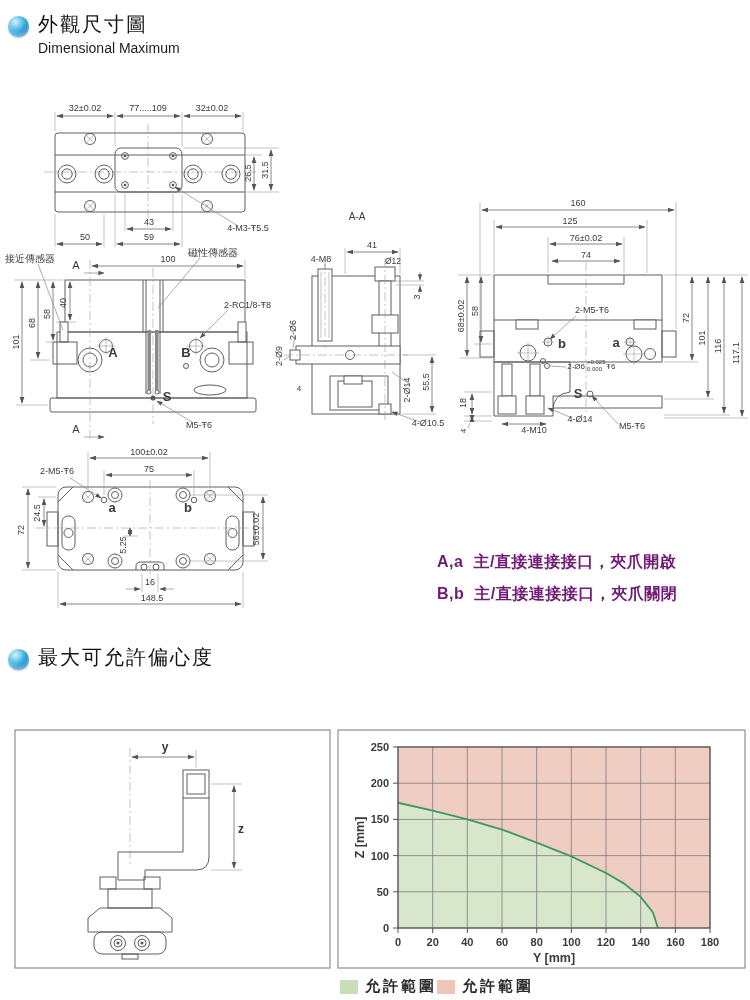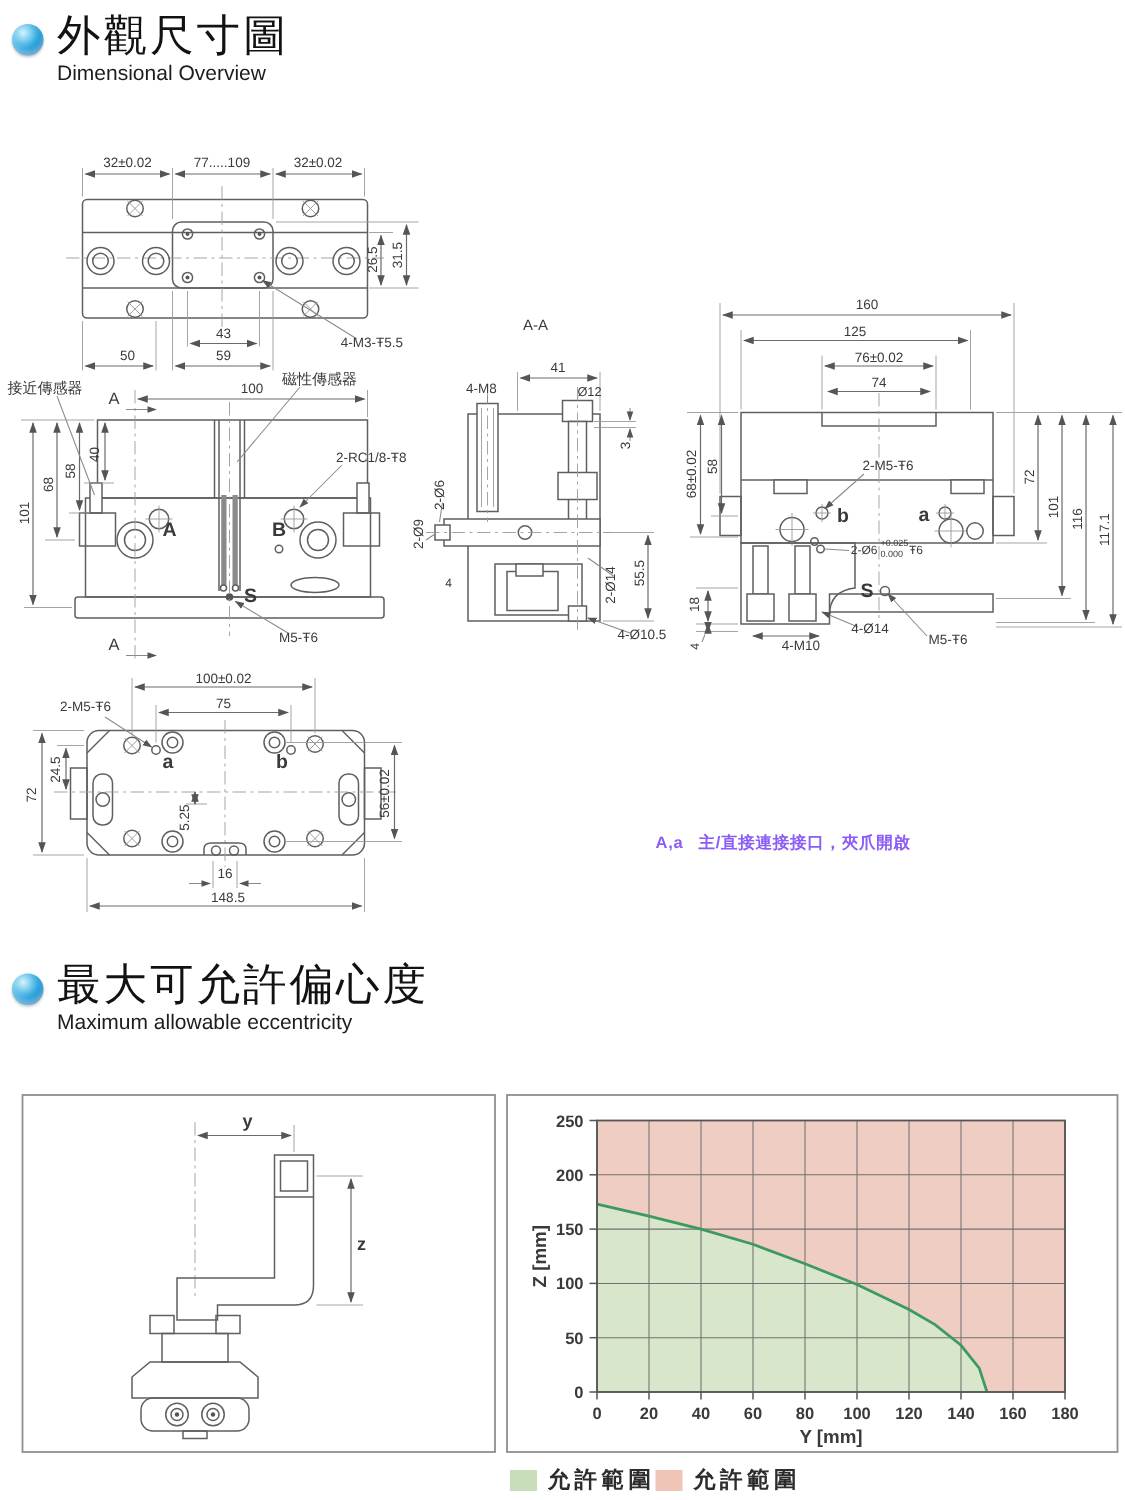--- a/index.html
+++ b/index.html
@@ -2,23 +2,23 @@
 <html><head>
 <meta charset="utf-8">
 <style>
   html,body{margin:0;padding:0}
   body{width:750px;height:1000px;position:relative;background:#fff;
        font-family:"Liberation Sans",sans-serif;overflow:hidden}
   .hdr{position:absolute;left:8px;display:flex;gap:9px;align-items:flex-start}
   .dot-icon{width:21px;height:21px;border-radius:50%;margin-top:7px;flex:0 0 auto;
     background:radial-gradient(circle at 35% 28%, #d9f2fc 0%, #7fd0f0 25%, #1e9cd8 55%, #0b6db5 82%, #0a5fa0 100%);
     box-shadow:inset 0 -3px 4px rgba(255,255,255,.45), 0 1px 2px rgba(0,0,0,.25)}
-  .hdr .title{font-size:29px;color:#121212;letter-spacing:2px;line-height:30px}
+  .hdr .title{font-size:20px;color:#121212;letter-spacing:2px;line-height:30px}
   .hdr .subtitle{font-size:14px;color:#1d1d1d;margin-top:1px}
-  .notes{position:absolute;left:437px;top:546px;color:#8b5cf6;font-size:11px;
+  .notes{position:absolute;left:437px;top:546px;color:#701a75;font-size:16px;
          font-weight:700;line-height:32px;letter-spacing:.5px;white-space:nowrap}
   .notes .k{margin-right:10px}
   .legend{position:absolute;left:340px;top:977px;display:flex;align-items:center}
   .legend .item{display:flex;align-items:center}
   .legend .sw{width:18px;height:14px;display:inline-block;margin-right:7px}
   .legend .lb{font-size:15px;font-weight:700;letter-spacing:3px;color:#2c2c2c}
   svg text{fill:#3a3a3a}
   .ln{stroke:#5f5f5f;stroke-width:1;fill:none}
   .lnw{stroke:#5f5f5f;stroke-width:1;fill:#fff}
   .tn{stroke:#9a9a9a;stroke-width:.6;fill:none}
@@ -30,34 +30,34 @@
   .grid{stroke:#707070;stroke-width:.7}
   .box{fill:#fff;stroke:#8f8f8f;stroke-width:1.2}
 </style>
 </head>
 <body>
 
 <div class="hdr" id="h1" style="top:9px">
   <span class="dot-icon"></span>
   <div>
     <div class="title">外觀尺寸圖</div>
-    <div class="subtitle">Dimensional Overview</div>
+    <div class="subtitle">Dimensional Maximum</div>
   </div>
 </div>
 
 <div class="hdr" id="h2" style="top:642px">
   <span class="dot-icon"></span>
   <div>
     <div class="title">最大可允許偏心度</div>
-    <div class="subtitle">Maximum allowable eccentricity</div>
   </div>
 </div>
 
 <div class="notes">
   <div><span class="k">A,a</span><span>主/直接連接接口，夾爪開啟</span></div>
+  <div><span class="k">B,b</span><span>主/直接連接接口，夾爪關閉</span></div>
 </div>
 
 <div class="legend">
   <div class="item">
     <span class="sw" style="background: rgb(200, 221, 186);"></span>
     <span class="lb">允許範圍</span>
   </div>
   <div class="item">
     <span class="sw" style="background: rgb(238, 197, 183);"></span>
     <span class="lb">允許範圍</span>

